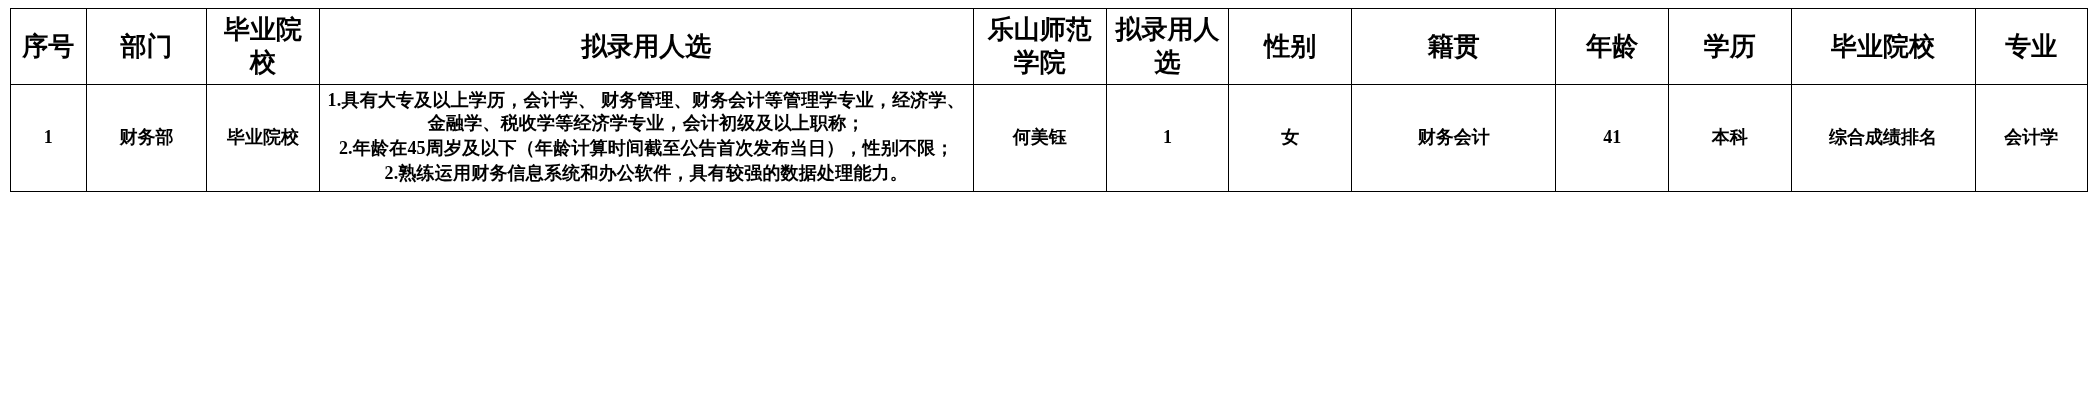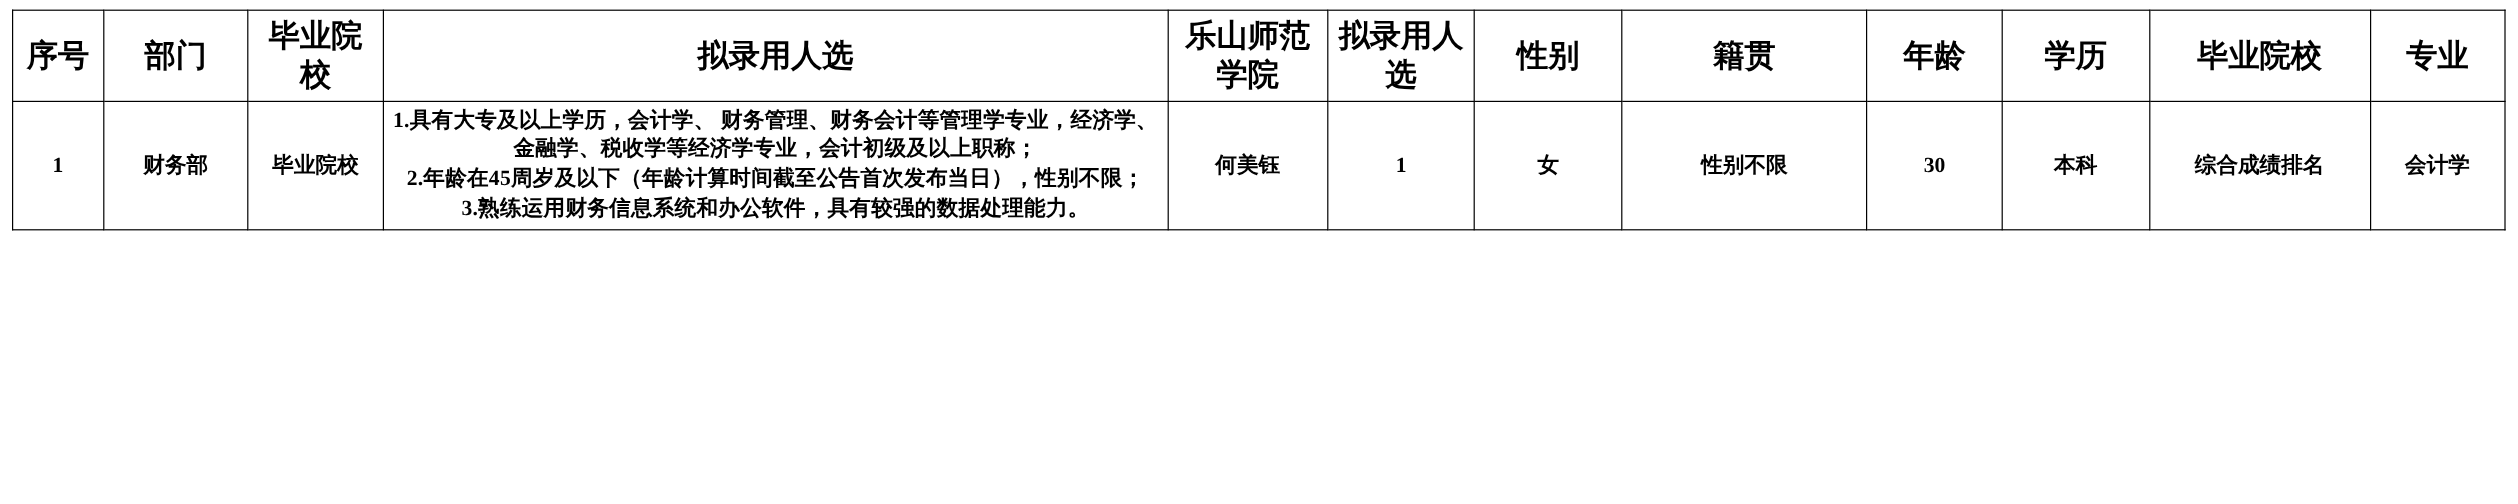--- a/index.html
+++ b/index.html
@@ -112,27 +112,27 @@
     </thead>
     <tbody>
       <tr>
         <td>1</td>
         <td>财务部</td>
         <td class="two-line">毕业院校</td>
         <td class="req-cell">
           <ul class="req-list">
             <li class="l1">1.具有大专及以上学历，会计学、 财务管理、财务会计等管理学专业，经济学、金融学、税收学等经济学专业，会计初级及以上职称；</li>
             <li>2.年龄在45周岁及以下（年龄计算时间截至公告首次发布当日），性别不限；</li>
-            <li>3.熟练运用财务信息系统和办公软件，具有较强的数据处理能力。</li>
+            <li>2.熟练运用财务信息系统和办公软件，具有较强的数据处理能力。</li>
           </ul>
         </td>
         <td>何美钰</td>
         <td>1</td>
         <td>女</td>
-        <td>性别不限</td>
-        <td>30</td>
+        <td>财务会计</td>
+        <td>41</td>
         <td>本科</td>
         <td class="two-line">综合成绩排名</td>
         <td class="two-line">会计学</td>
       </tr>
     </tbody>
   </table>
 </div>
 
 </body></html>

